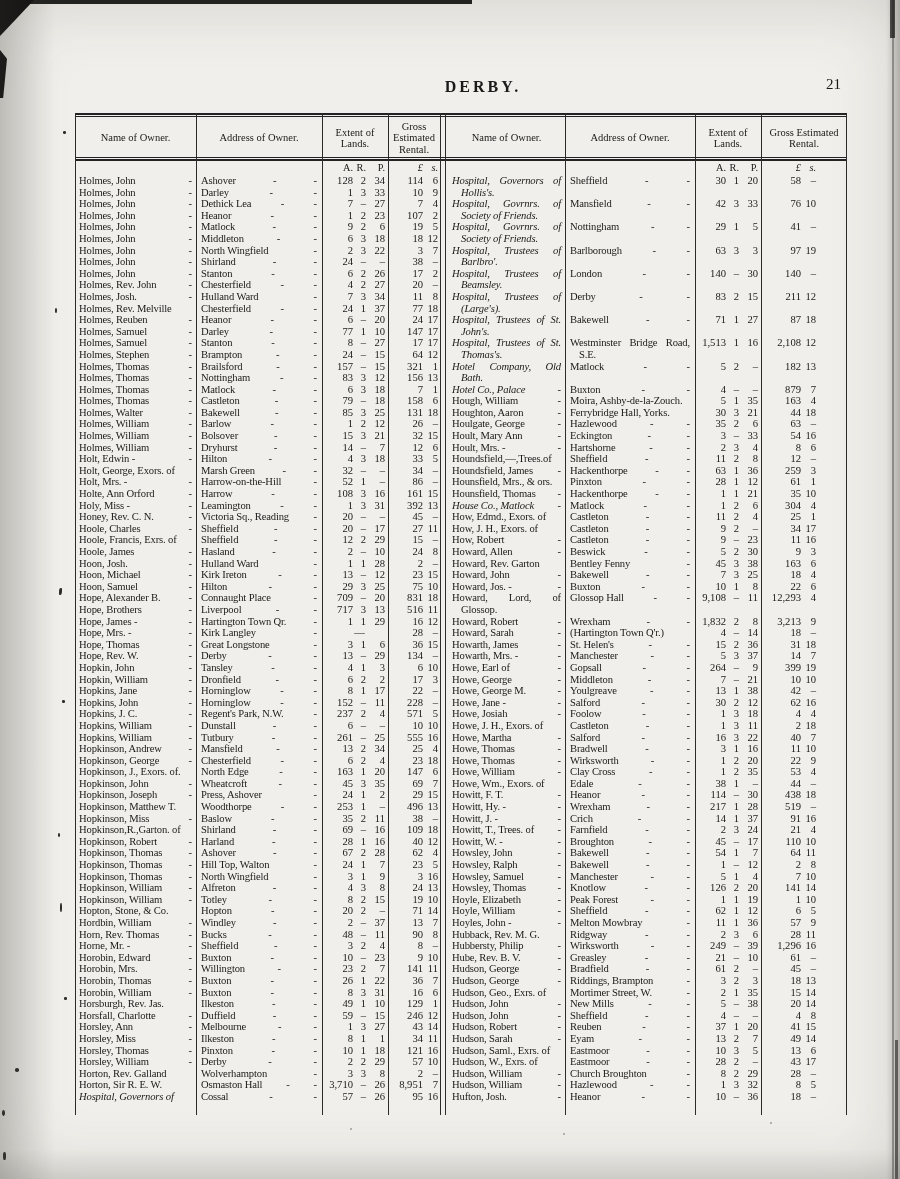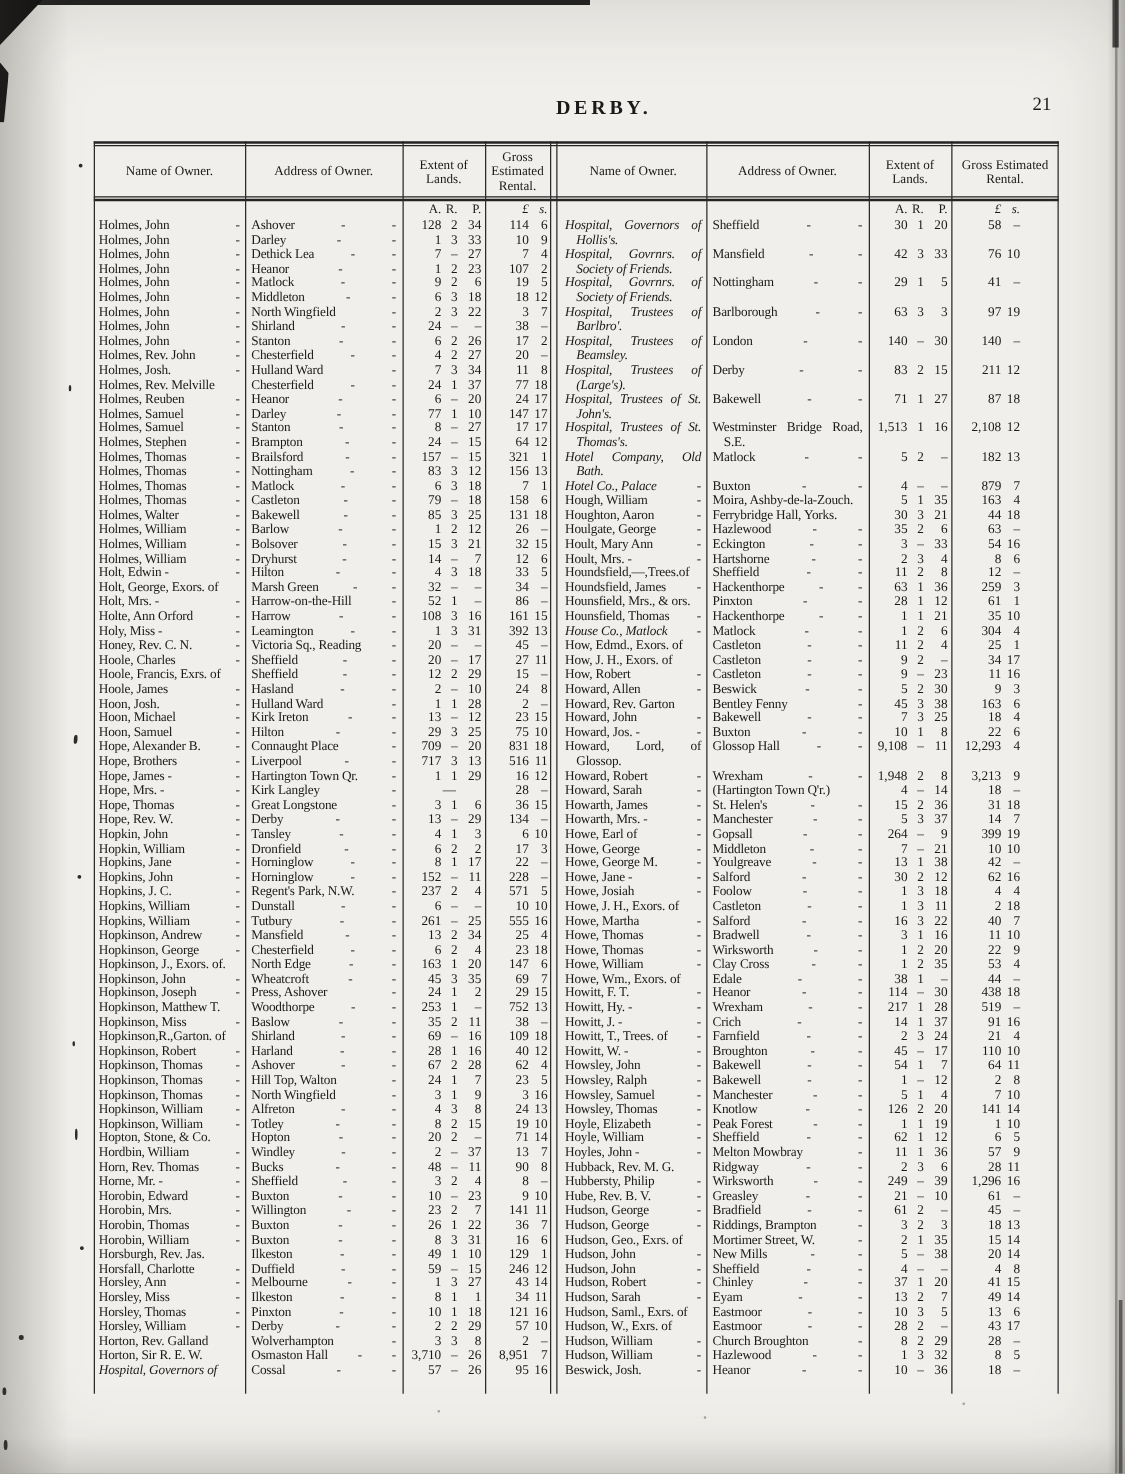--- a/index.html
+++ b/index.html
@@ -1206,21 +1206,21 @@
                 <span class="t">Woodthorpe</span>
                 <span class="ld d1">-</span>
                 <span class="ld d2">-</span>
               </span>
     <span class="cell ce">
                 <span class="ea">253</span>
                 <span class="er">1</span>
                 <span class="ep">–</span>
               </span>
     <span class="cell cr">
-                <span class="rp">752</span>
+                <span class="rp">496</span>
                 <span class="rs">13</span>
               </span>
   </div>
             <div class="row">
     <span class="cell cn">
                 <span class="t">Hopkinson, Miss</span>
                 <span class="ld">-</span>
               </span>
     <span class="cell ca">
                 <span class="t">Baslow</span>
@@ -2307,21 +2307,21 @@
     <span class="cell cn">
                 <span class="t">Howard, Robert</span>
                 <span class="ld">-</span>
               </span>
     <span class="cell ca">
                 <span class="t">Wrexham</span>
                 <span class="ld d1">-</span>
                 <span class="ld d2">-</span>
               </span>
     <span class="cell ce">
-                <span class="ea">1,948</span>
+                <span class="ea">1,832</span>
                 <span class="er">2</span>
                 <span class="ep">8</span>
               </span>
     <span class="cell cr">
                 <span class="rp">3,213</span>
                 <span class="rs">9</span>
               </span>
   </div>
             <div class="row">
     <span class="cell cn">
@@ -3002,21 +3002,21 @@
                 <span class="rp">4</span>
                 <span class="rs">8</span>
               </span>
   </div>
             <div class="row">
     <span class="cell cn">
                 <span class="t">Hudson, Robert</span>
                 <span class="ld">-</span>
               </span>
     <span class="cell ca">
-                <span class="t">Chinley</span>
+                <span class="t">Reuben</span>
                 <span class="ld d1">-</span>
                 <span class="ld d2">-</span>
               </span>
     <span class="cell ce">
                 <span class="ea">37</span>
                 <span class="er">1</span>
                 <span class="ep">20</span>
               </span>
     <span class="cell cr">
                 <span class="rp">41</span>
@@ -3118,21 +3118,21 @@
                 <span class="er">3</span>
                 <span class="ep">32</span>
               </span>
     <span class="cell cr">
                 <span class="rp">8</span>
                 <span class="rs">5</span>
               </span>
   </div>
             <div class="row">
     <span class="cell cn">
-                <span class="t">Beswick, Josh.</span>
+                <span class="t">Hufton, Josh.</span>
                 <span class="ld">-</span>
               </span>
     <span class="cell ca">
                 <span class="t">Heanor</span>
                 <span class="ld d1">-</span>
                 <span class="ld d2">-</span>
               </span>
     <span class="cell ce">
                 <span class="ea">10</span>
                 <span class="er">–</span>

